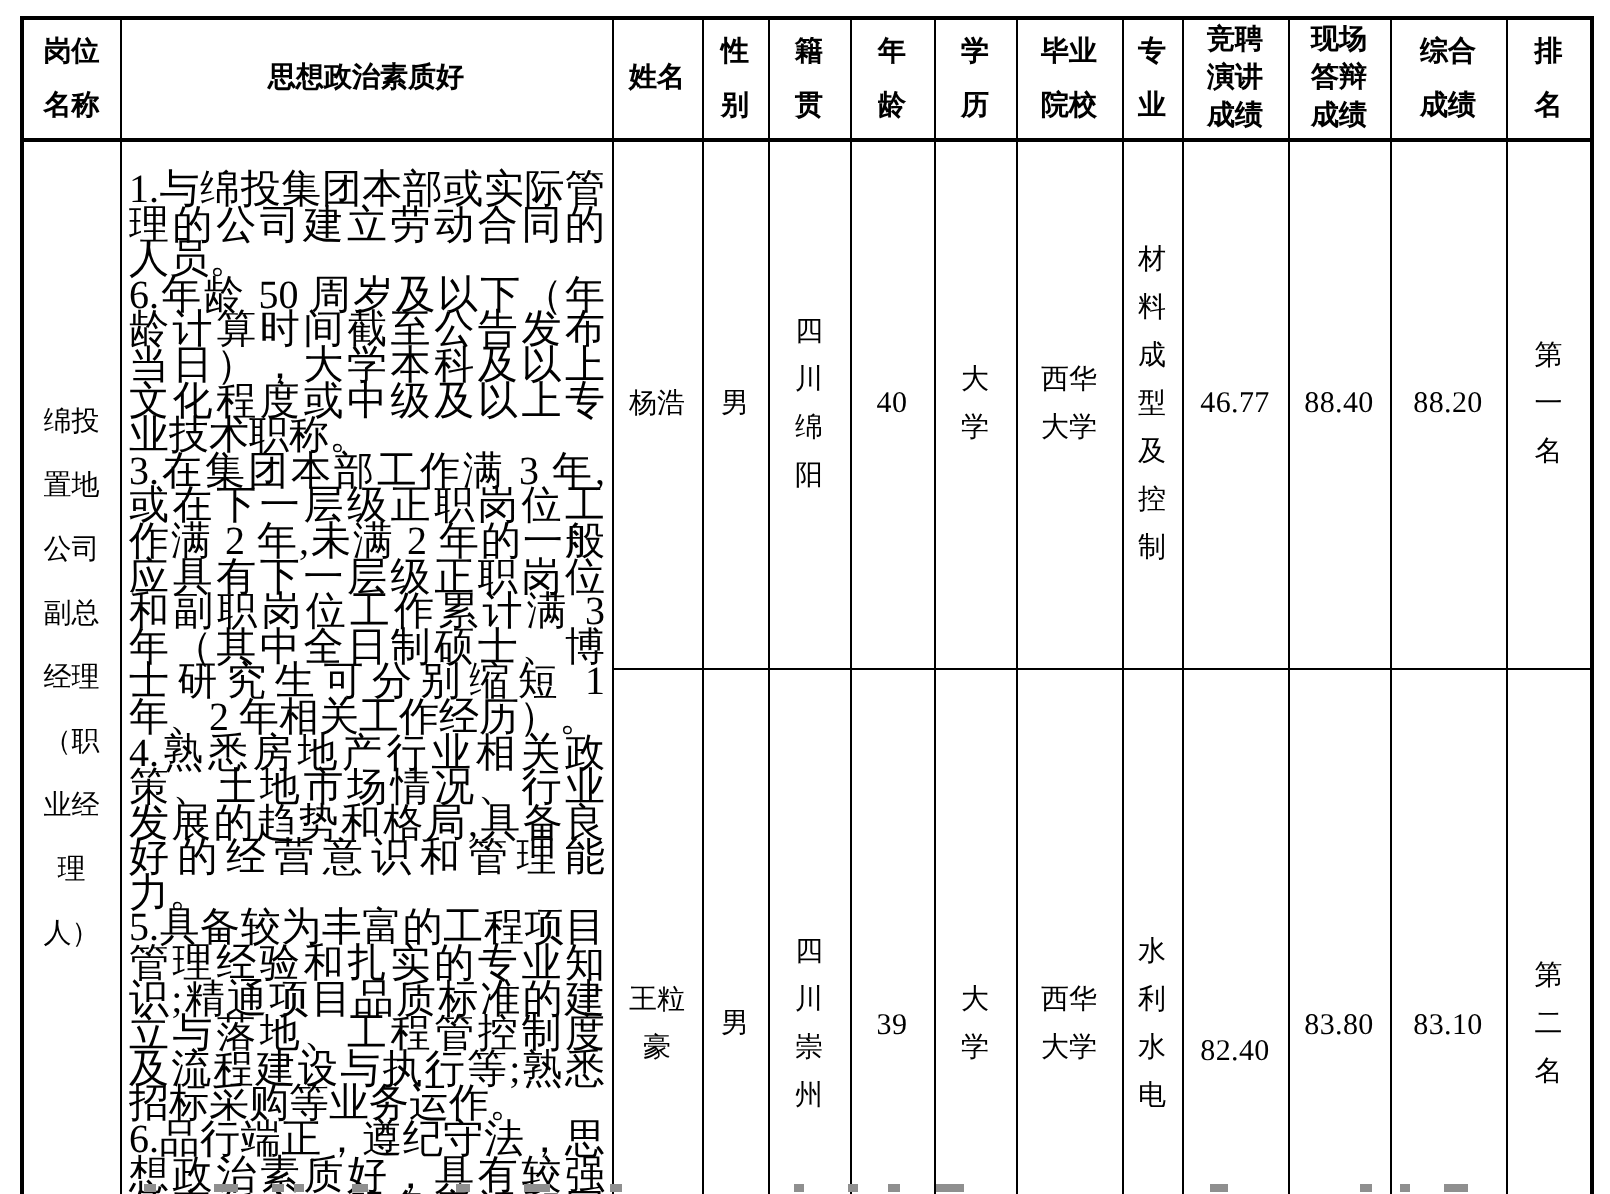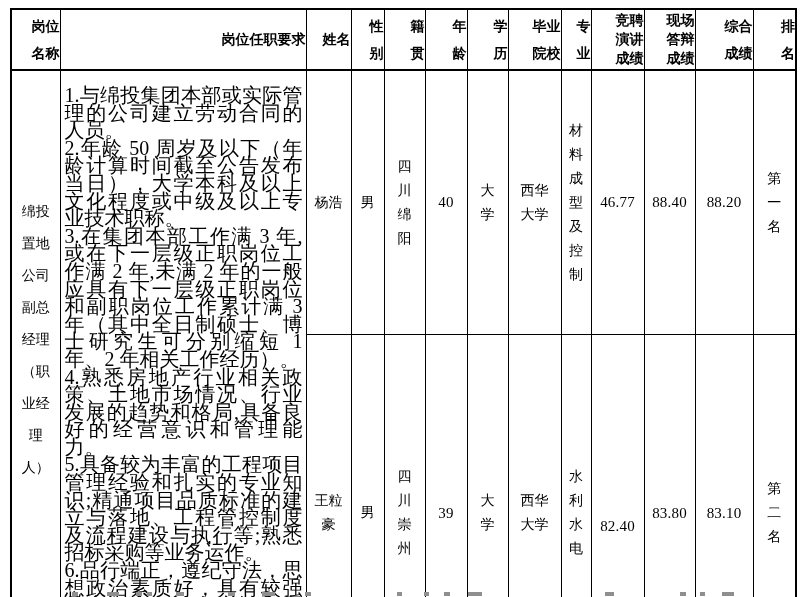--- a/index.html
+++ b/index.html
@@ -29,21 +29,20 @@
     vertical-align: middle;
     font-size: 14px;
     overflow: hidden;
   }
   thead th {
     font-weight: bold;
     white-space: pre-line;
     line-height: 27px;
     height: 61px;
     border-bottom-width: 2px;
-    text-align: right;
   }
   thead th.tight { line-height: 19px; margin-left: 40px; }
   tr.row1 { height: 219px; }
   tr.row2 { height: 296px; }
   td.wrap { white-space: pre-line; line-height: 24px; }
   td.num { font-size: 15px; color: #000000; letter-spacing: 0.2px; }
   td.pos-cell span.pos-text {
     display: inline-block;
     position: relative;
     top: -41px;
@@ -83,21 +82,21 @@
         <col style="width:30px">
       <col style="width:53px">
         <col style="width:51px">
         <col style="width:58px">
       <col style="width:43px">
     </colgroup>
     <thead>
       <tr>
         <th>岗位
 名称</th>
-        <th>岗位任职要求</th>
+        <th>思想政治素质好</th>
         <th>姓名</th>
         <th>性
 别</th>
         <th>籍
 贯</th>
         <th>年
 龄</th>
         <th>学
 历</th>
         <th>毕业
@@ -122,21 +121,21 @@
 置地
 公司
 副总
 经理
 （职
 业经
 理
 人）</span></td>
         <td class="req-cell" rowspan="2">
           <div class="req-line">1.与绵投集团本部或实际管理的公司建立劳动合同的人员。</div>
-          <div class="req-line">2.年龄 50 周岁及以下（年龄计算时间截至公告发布当日），大学本科及以上文化程度或中级及以上专业技术职称。</div>
+          <div class="req-line">6.年龄 50 周岁及以下（年龄计算时间截至公告发布当日），大学本科及以上文化程度或中级及以上专业技术职称。</div>
           <div class="req-line">3.在集团本部工作满 3 年,或在下一层级正职岗位工作满 2 年,未满 2 年的一般应具有下一层级正职岗位和副职岗位工作累计满 3 年（其中全日制硕士、博士研究生可分别缩短 1 年、2 年相关工作经历）。</div>
           <div class="req-line">4.熟悉房地产行业相关政策、土地市场情况、行业发展的趋势和格局,具备良好的经营意识和管理能力。</div>
           <div class="req-line">5.具备较为丰富的工程项目管理经验和扎实的专业知识;精通项目品质标准的建立与落地、工程管控制度及流程建设与执行等;熟悉招标采购等业务运作。</div>
           <div class="req-line">6.品行端正，遵纪守法，思想政治素质好，具有较强的责任心、服务意识和团队合作精神,具有出色的沟通能力。</div>
           <div class="req-line">7.具有正常履行职责的身体条件。</div>
         </td>
         <td class="wrap">杨浩</td>
         <td class="wrap">男</td>
         <td class="wrap">四
 川

